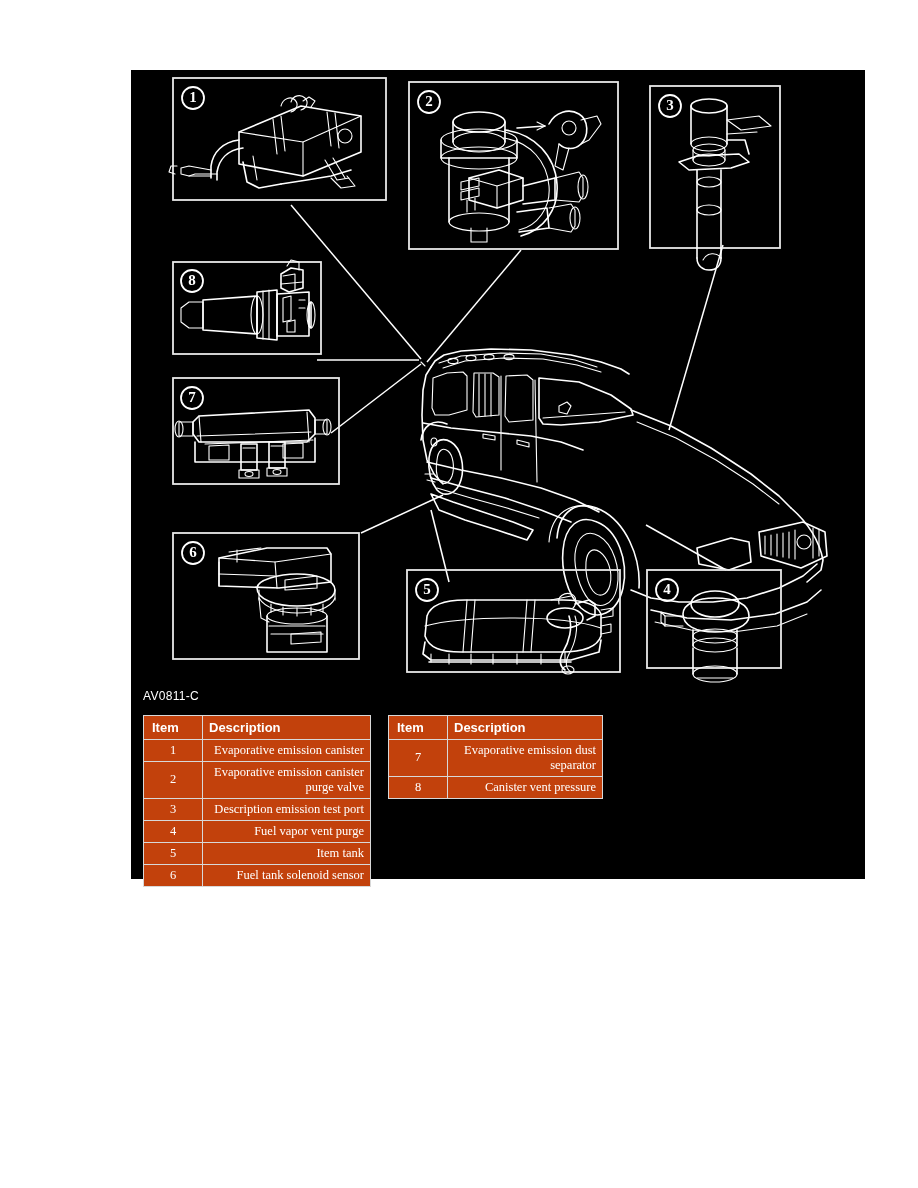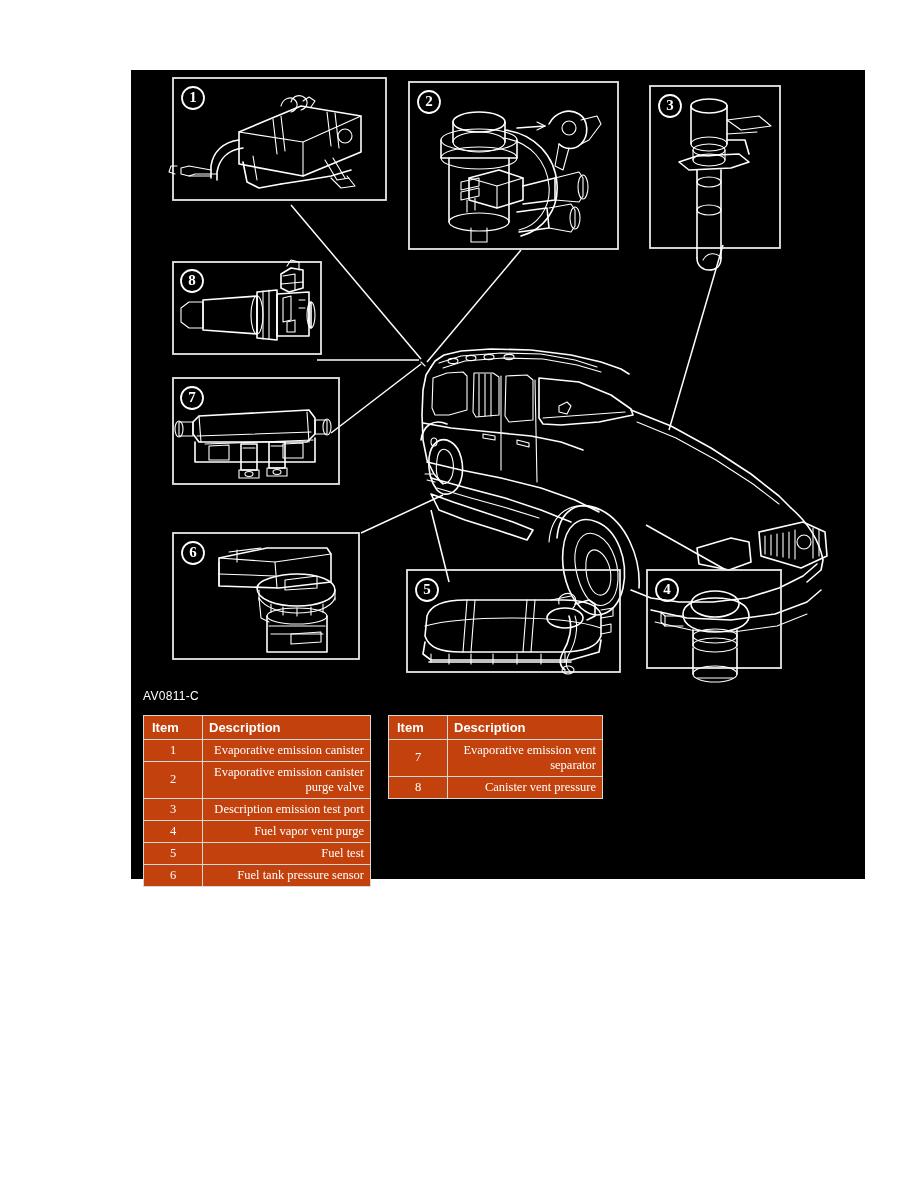--- a/index.html
+++ b/index.html
@@ -575,40 +575,40 @@
       <tr>
         <td class="col-item">3</td>
         <td class="col-desc">Description emission test port</td>
       </tr>
       <tr>
         <td class="col-item">4</td>
         <td class="col-desc">Fuel vapor vent purge</td>
       </tr>
       <tr>
         <td class="col-item">5</td>
-        <td class="col-desc">Fuel test</td>
+        <td class="col-desc">Item tank</td>
       </tr>
       <tr>
         <td class="col-item">6</td>
-        <td class="col-desc">Fuel tank pressure sensor</td>
+        <td class="col-desc">Fuel tank solenoid sensor</td>
       </tr>
     </tbody>
   </table>
 
   <table class="legend-table" id="legend-table-b">
     <thead>
       <tr>
         <th class="col-item">Item</th>
         <th class="col-desc">Description</th>
       </tr>
     </thead>
     <tbody>
       <tr>
         <td class="col-item">7</td>
-        <td class="col-desc">Evaporative emission vent separator</td>
+        <td class="col-desc">Evaporative emission dust separator</td>
       </tr>
       <tr>
         <td class="col-item">8</td>
         <td class="col-desc">Canister vent pressure</td>
       </tr>
     </tbody>
   </table>
 
 </div>
 

